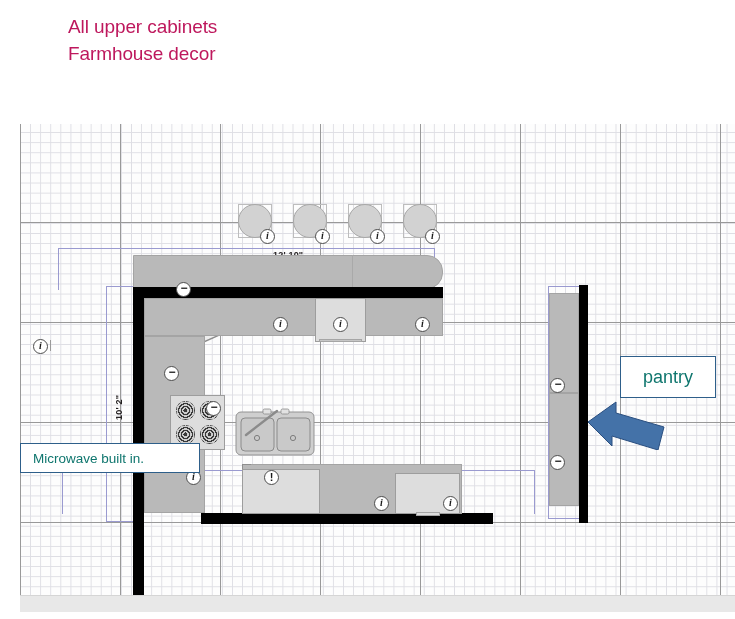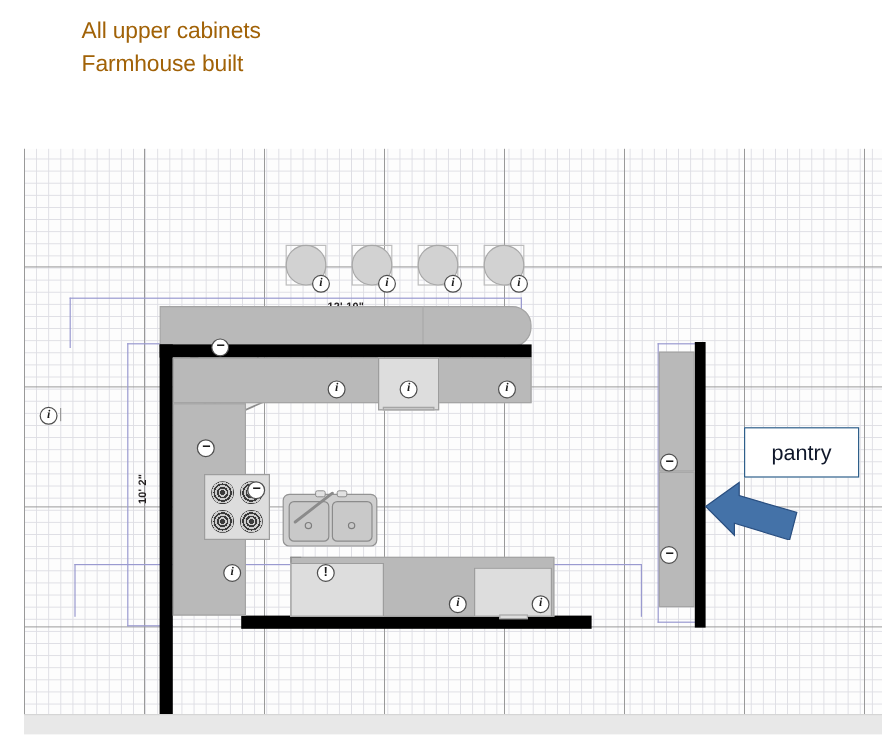--- a/index.html
+++ b/index.html
@@ -22,21 +22,21 @@
   #notes {
     position: absolute;
     left: 68px;
     top: 14px;
     width: 420px;
     z-index: 40;
   }
   #notes .note-line {
     font-size: 19px;
     line-height: 26.5px;
-    color: #a16207;
+    color: #be185d;
     white-space: nowrap;
     letter-spacing: -0.1px;
   }
 
   
   #canvas {
     position: absolute;
     left: 20px;
     top: 124px;
     width: 715px;
@@ -172,21 +172,21 @@
         #3a3a3a 9px 9.6px);
   }
 
   
   .callout {
     position: absolute;
     background: #ffffff;
     border: 1px solid #2e5f8a;
     box-sizing: border-box;
     font-size: 14px;
-    color: #0f172a;
+    color: #0f766e;
     z-index: 45;
     white-space: nowrap;
   }
   #callout-microwave {
     left: 20px;
     top: 443px;
     width: 180px;
     height: 30px;
     line-height: 29px;
     padding-left: 12px;
@@ -226,21 +226,21 @@
     height: 48px;
   }
 </style>
 </head>
 <body>
 
 <div id="app">
 
   <div id="notes">
     <div class="note-line">All upper cabinets</div>
-    <div class="note-line">Farmhouse built</div>
+    <div class="note-line">Farmhouse decor</div>
   </div>
 
   <div id="canvas">
     <div id="canvas-inner">
 
       <div class="guide" style="left:38px; top:124px; width:377px; height:42px; border-left-width:1px; border-right-width:1px; border-top-width:1px;"></div>
 
       <div class="guide" style="left:86px; top:162px; width:38px; height:236px; border-left-width:1px; border-top-width:1px; border-bottom-width:1px;"></div>
 
       <div class="guide" style="left:528px; top:162px; width:33px; height:233px; border-left-width:1px; border-top-width:1px; border-bottom-width:1px;"></div>
@@ -334,20 +334,21 @@
       <div class="badge" style="left:423px; top:372px;">i</div>
 
       <div class="counter" style="left:529px; top:169px; width:30px; height:100px;"></div>
       <div class="counter" style="left:529px; top:269px; width:30px; height:113px;"></div>
       <div class="badge minus" style="left:530px; top:254px;">−</div>
       <div class="badge minus" style="left:530px; top:331px;">−</div>
 
     </div>
   </div>
 
+  <div class="callout" id="callout-microwave">Microwave built in.</div>
 
   <div class="callout" id="callout-pantry">pantry</div>
 
   <svg id="arrow-pantry" viewBox="0 0 80 60">
     <polygon points="2,32 30,12 30,23 78,37 72,60 26,46 26,56" fill="#4472a8" stroke="#2a4f80" stroke-width="1"></polygon>
   </svg>
 
   <div id="hscroll"></div>
 
 </div>

